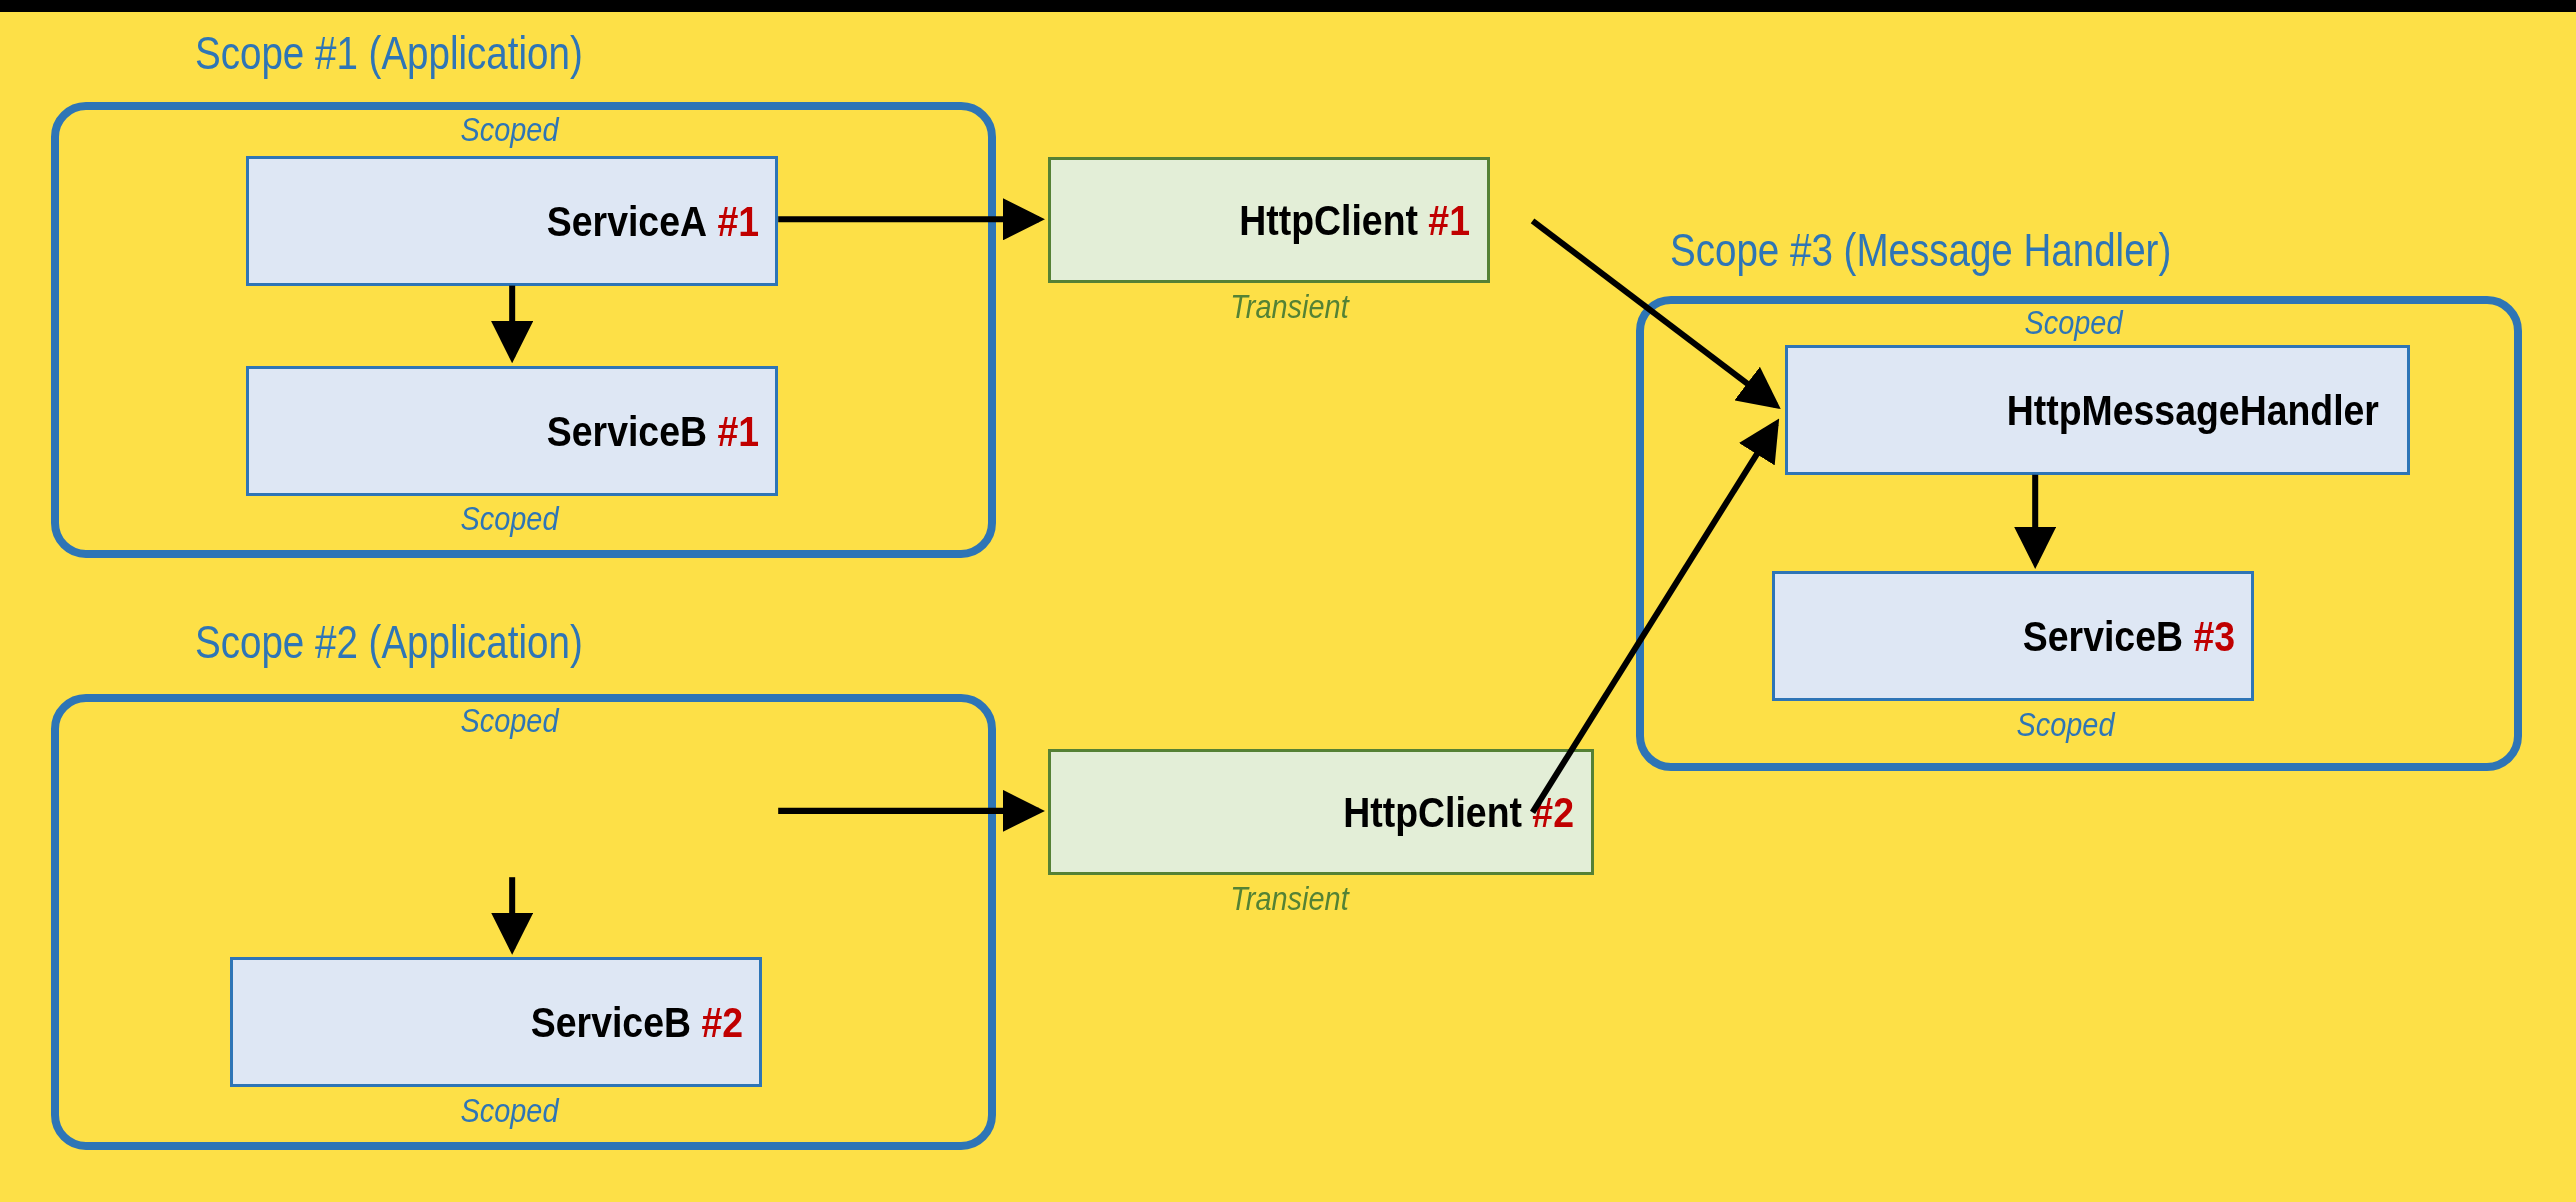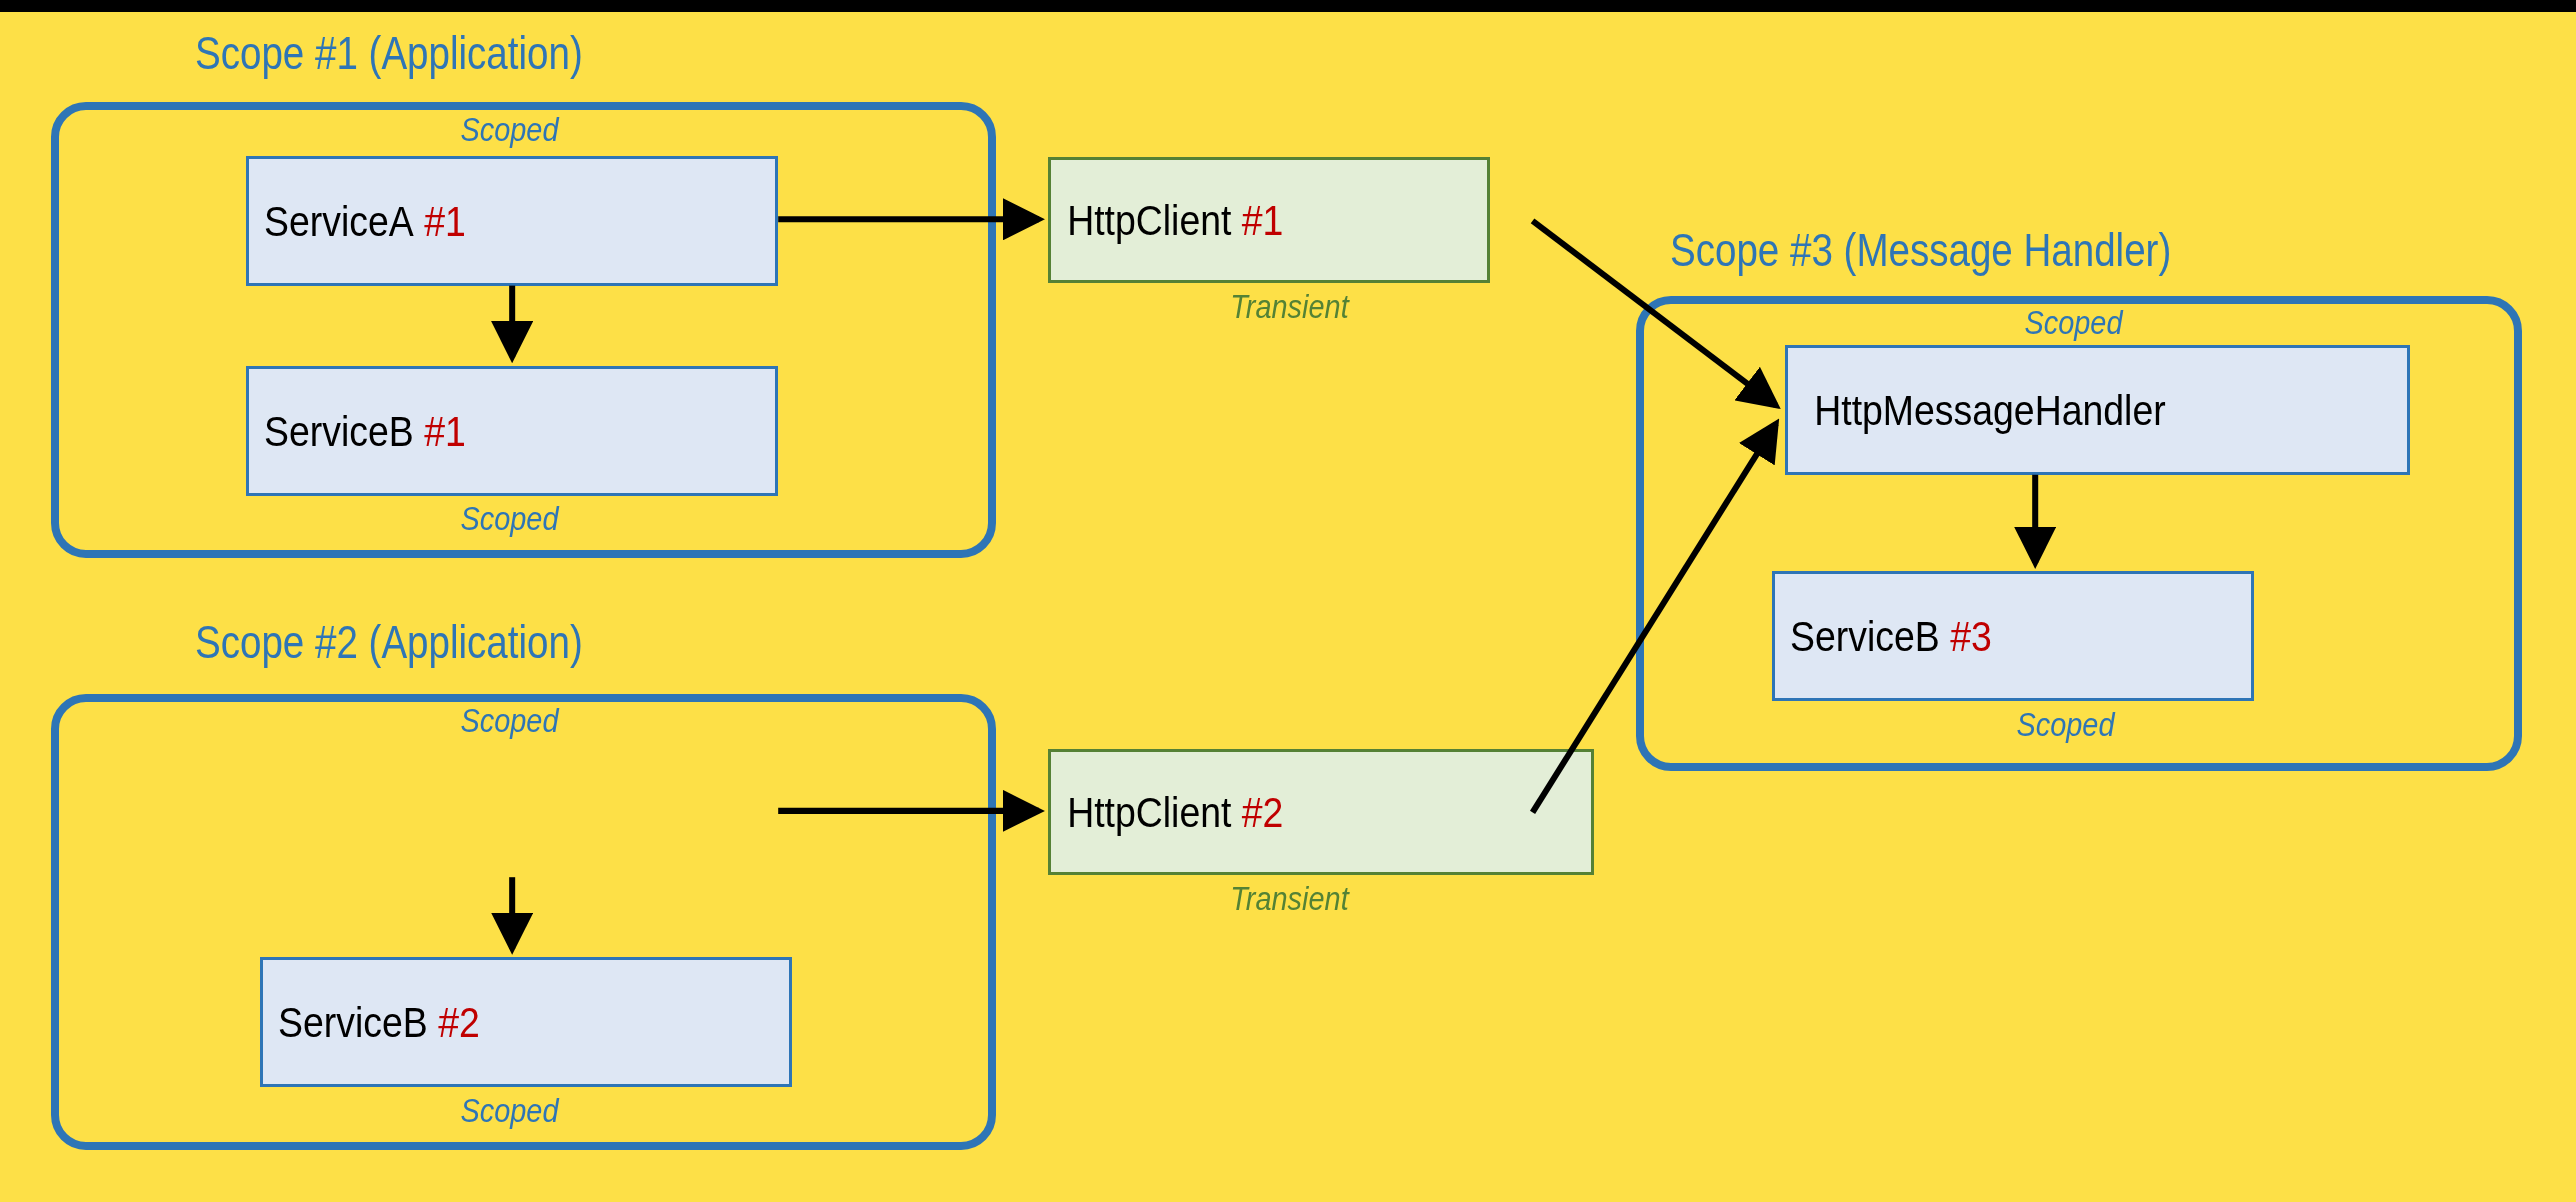--- a/index.html
+++ b/index.html
@@ -48,23 +48,24 @@
     transform: scaleX(0.82);
     transform-origin: left center;
   }
 
   
   .node {
     position: absolute;
     box-sizing: border-box;
     display: flex;
     align-items: center;
-    justify-content: flex-start;
+    justify-content: flex-end;
     white-space: nowrap;
     line-height: 1;
+    font-weight: bold;
   }
   .node-blue {
     background: #dee7f4;
     border: 3.8px solid #2e75b6;
   }
   .node-green {
     background: #e3eed7;
     border: 3.8px solid #558135;
   }
   .node-label {
@@ -146,21 +147,21 @@
 
   <div class="lifetime scoped" style="left:1941px; top:707px; width:249px;">Scoped</div>
 
   <div class="scope-title" style="left:195px; top:618px;">Scope #2 (Application)</div>
 
   <div class="scope-box" style="left:51px; top:694px; width:945px; height:456px;"></div>
 
   <div class="lifetime scoped" style="left:385px; top:703px; width:249px;">Scoped</div>
 
 
-  <div class="node node-blue" style="left:260px; top:957px; width:532px; height:130px;">
+  <div class="node node-blue" style="left:230px; top:957px; width:532px; height:130px;">
     <span class="node-label"><span>ServiceB</span><span>&nbsp;</span><span class="idx">#2</span></span>
   </div>
 
   <div class="lifetime scoped" style="left:385px; top:1093px; width:249px;">Scoped</div>
 
   <div class="node node-green" style="left:1048px; top:749px; width:546px; height:126px;">
     <span class="node-label"><span>HttpClient</span><span>&nbsp;</span><span class="idx">#2</span></span>
   </div>
 
   <div class="lifetime transient" style="left:1165px; top:881px; width:249px;">Transient</div>

